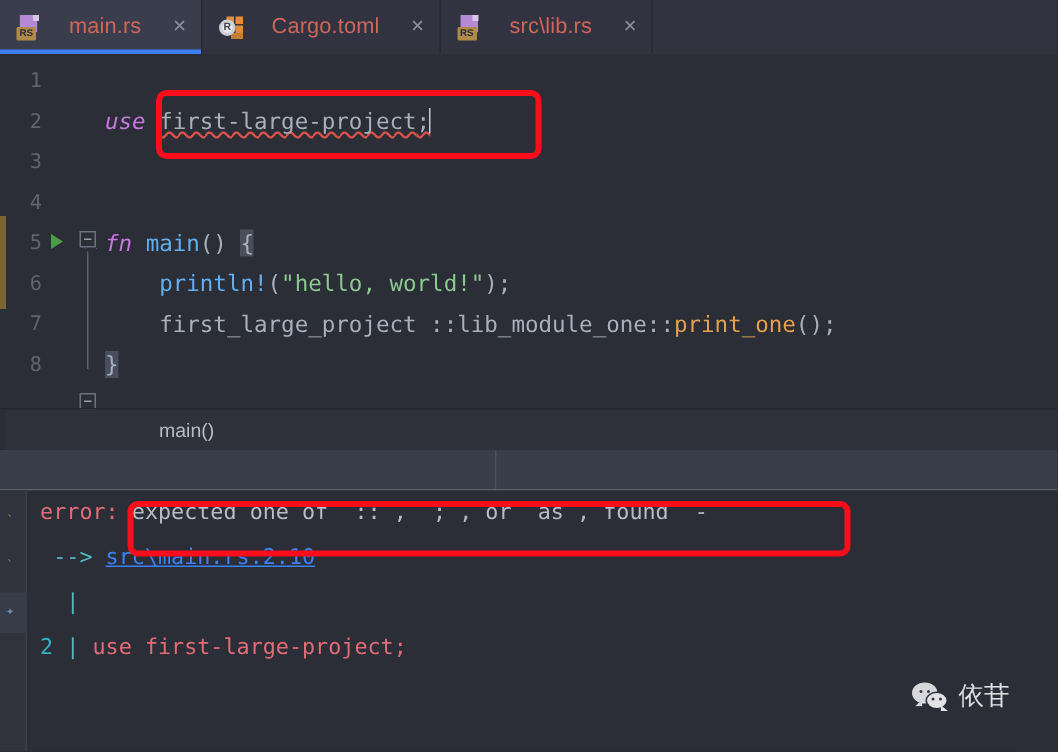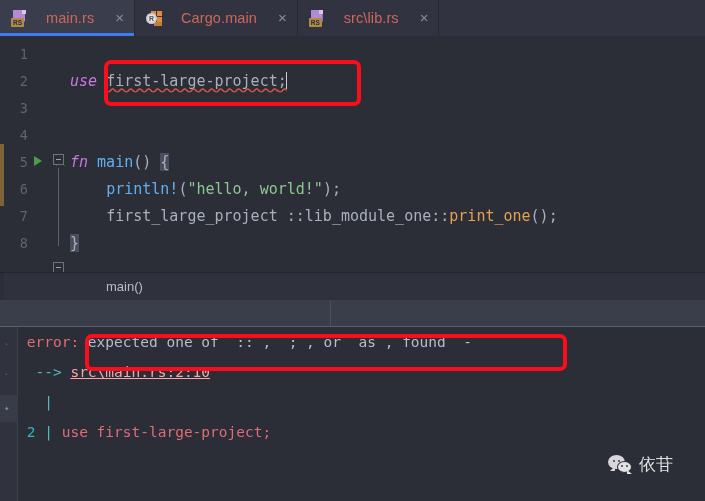--- a/index.html
+++ b/index.html
@@ -210,21 +210,21 @@
   .clines {
     position: absolute; left: 18px; top: 0; right: 0; height: 100%;
   }
   .cln {
     height: 30px; line-height: 30px;
     font-family: "DejaVu Sans Mono", monospace;
     font-size: 14.5px; white-space: pre; color: #b6bcc8;
   }
   .c-err   { color: #e06c75; }
   .c-arrow { color: #56b6c2; }
-  .c-link  { color: #fca5a5; text-decoration: underline; cursor: pointer; }
+  .c-link  { color: #3b82f6; text-decoration: underline; cursor: pointer; }
   .c-bar   { color: #56b6c2; }
   .c-num   { color: #2fb6c4; }
 
   
   .annot {
     position: absolute; border: 4px solid #fc0d1b; border-radius: 7px;
     pointer-events: none;
   }
   .annot-code  { left: 104px; top: 60px;  width: 257px; height: 46px; }
   .annot-error { left: 85px;  top: 334px; width: 482px; height: 37px; }
@@ -282,21 +282,21 @@
     </div>
 
     <div class="tab">
       <span class="ic-cargo">
         <span class="sq s1"></span>
           <span class="sq s2"></span>
         <span class="sq s3"></span>
           <span class="sq s4"></span>
         <span class="gear">R</span>
       </span>
-      <span class="tab-label">Cargo.main</span>
+      <span class="tab-label">Cargo.toml</span>
       <span class="tab-close">×</span>
     </div>
 
     <div class="tab">
       <span class="ic-rust">
         <span class="pg"></span>
           <span class="fold"></span>
         <span class="badge">RS</span>
       </span>
       <span class="tab-label">src\lib.rs</span>

